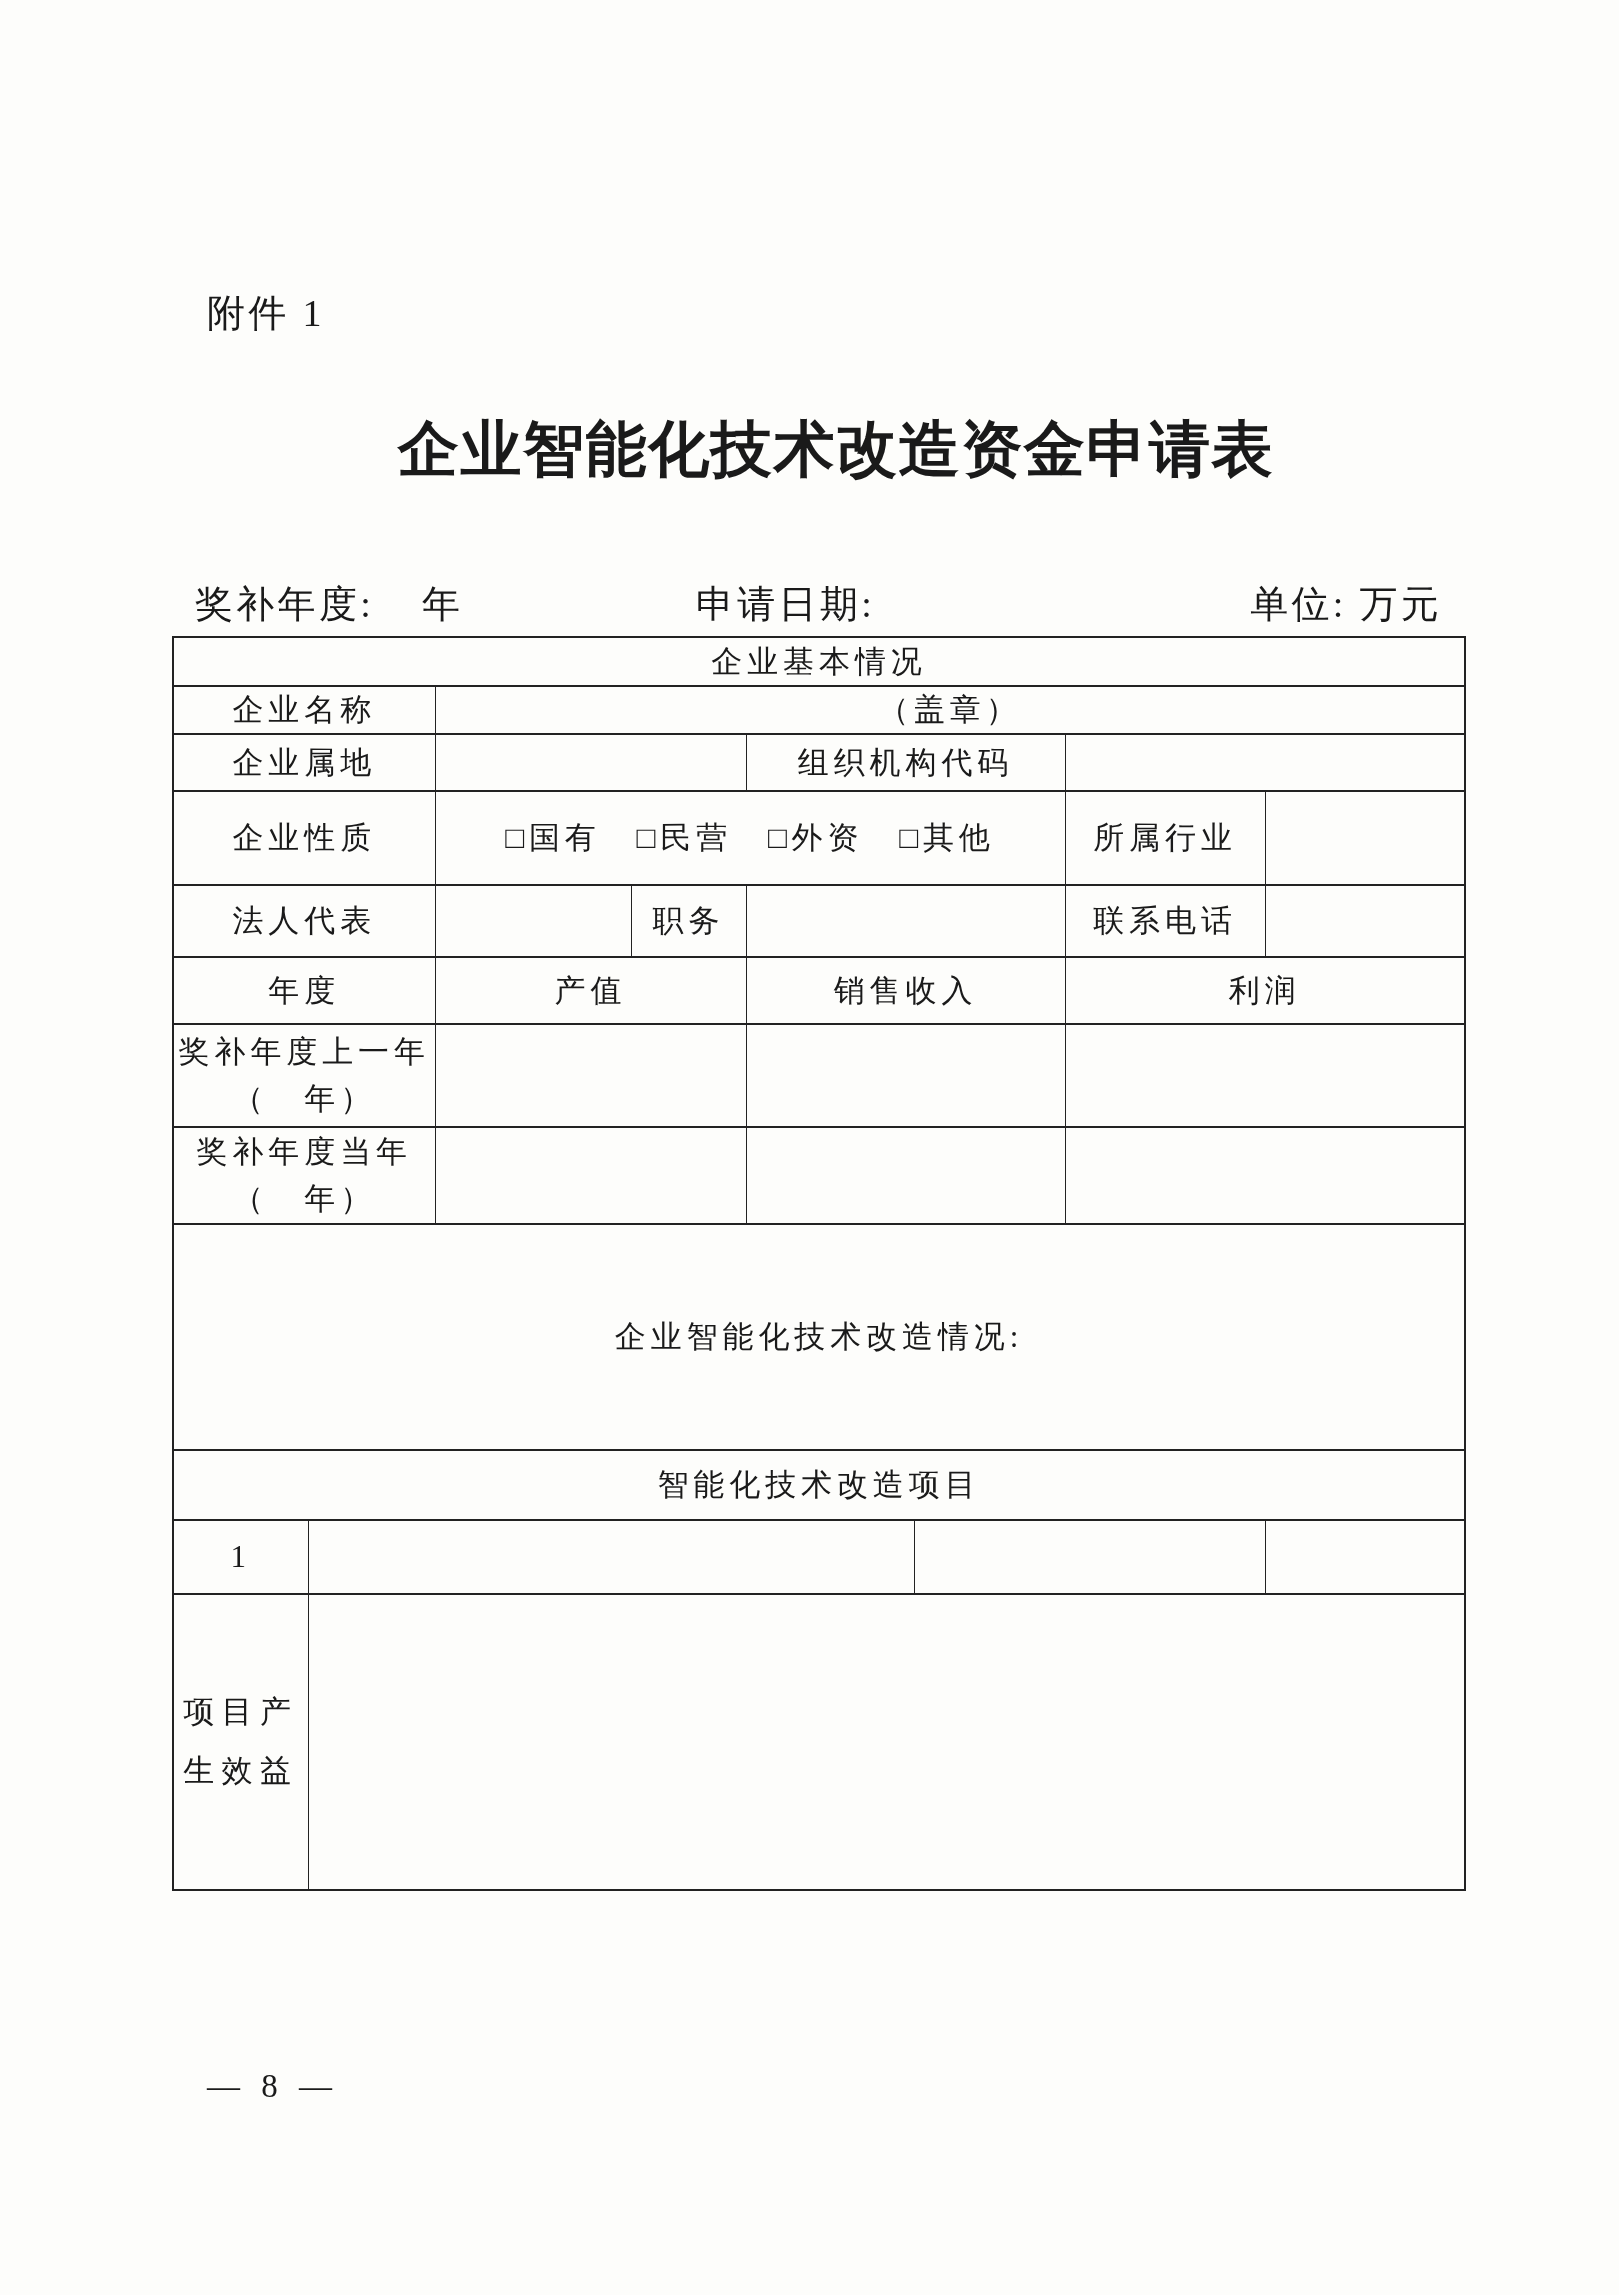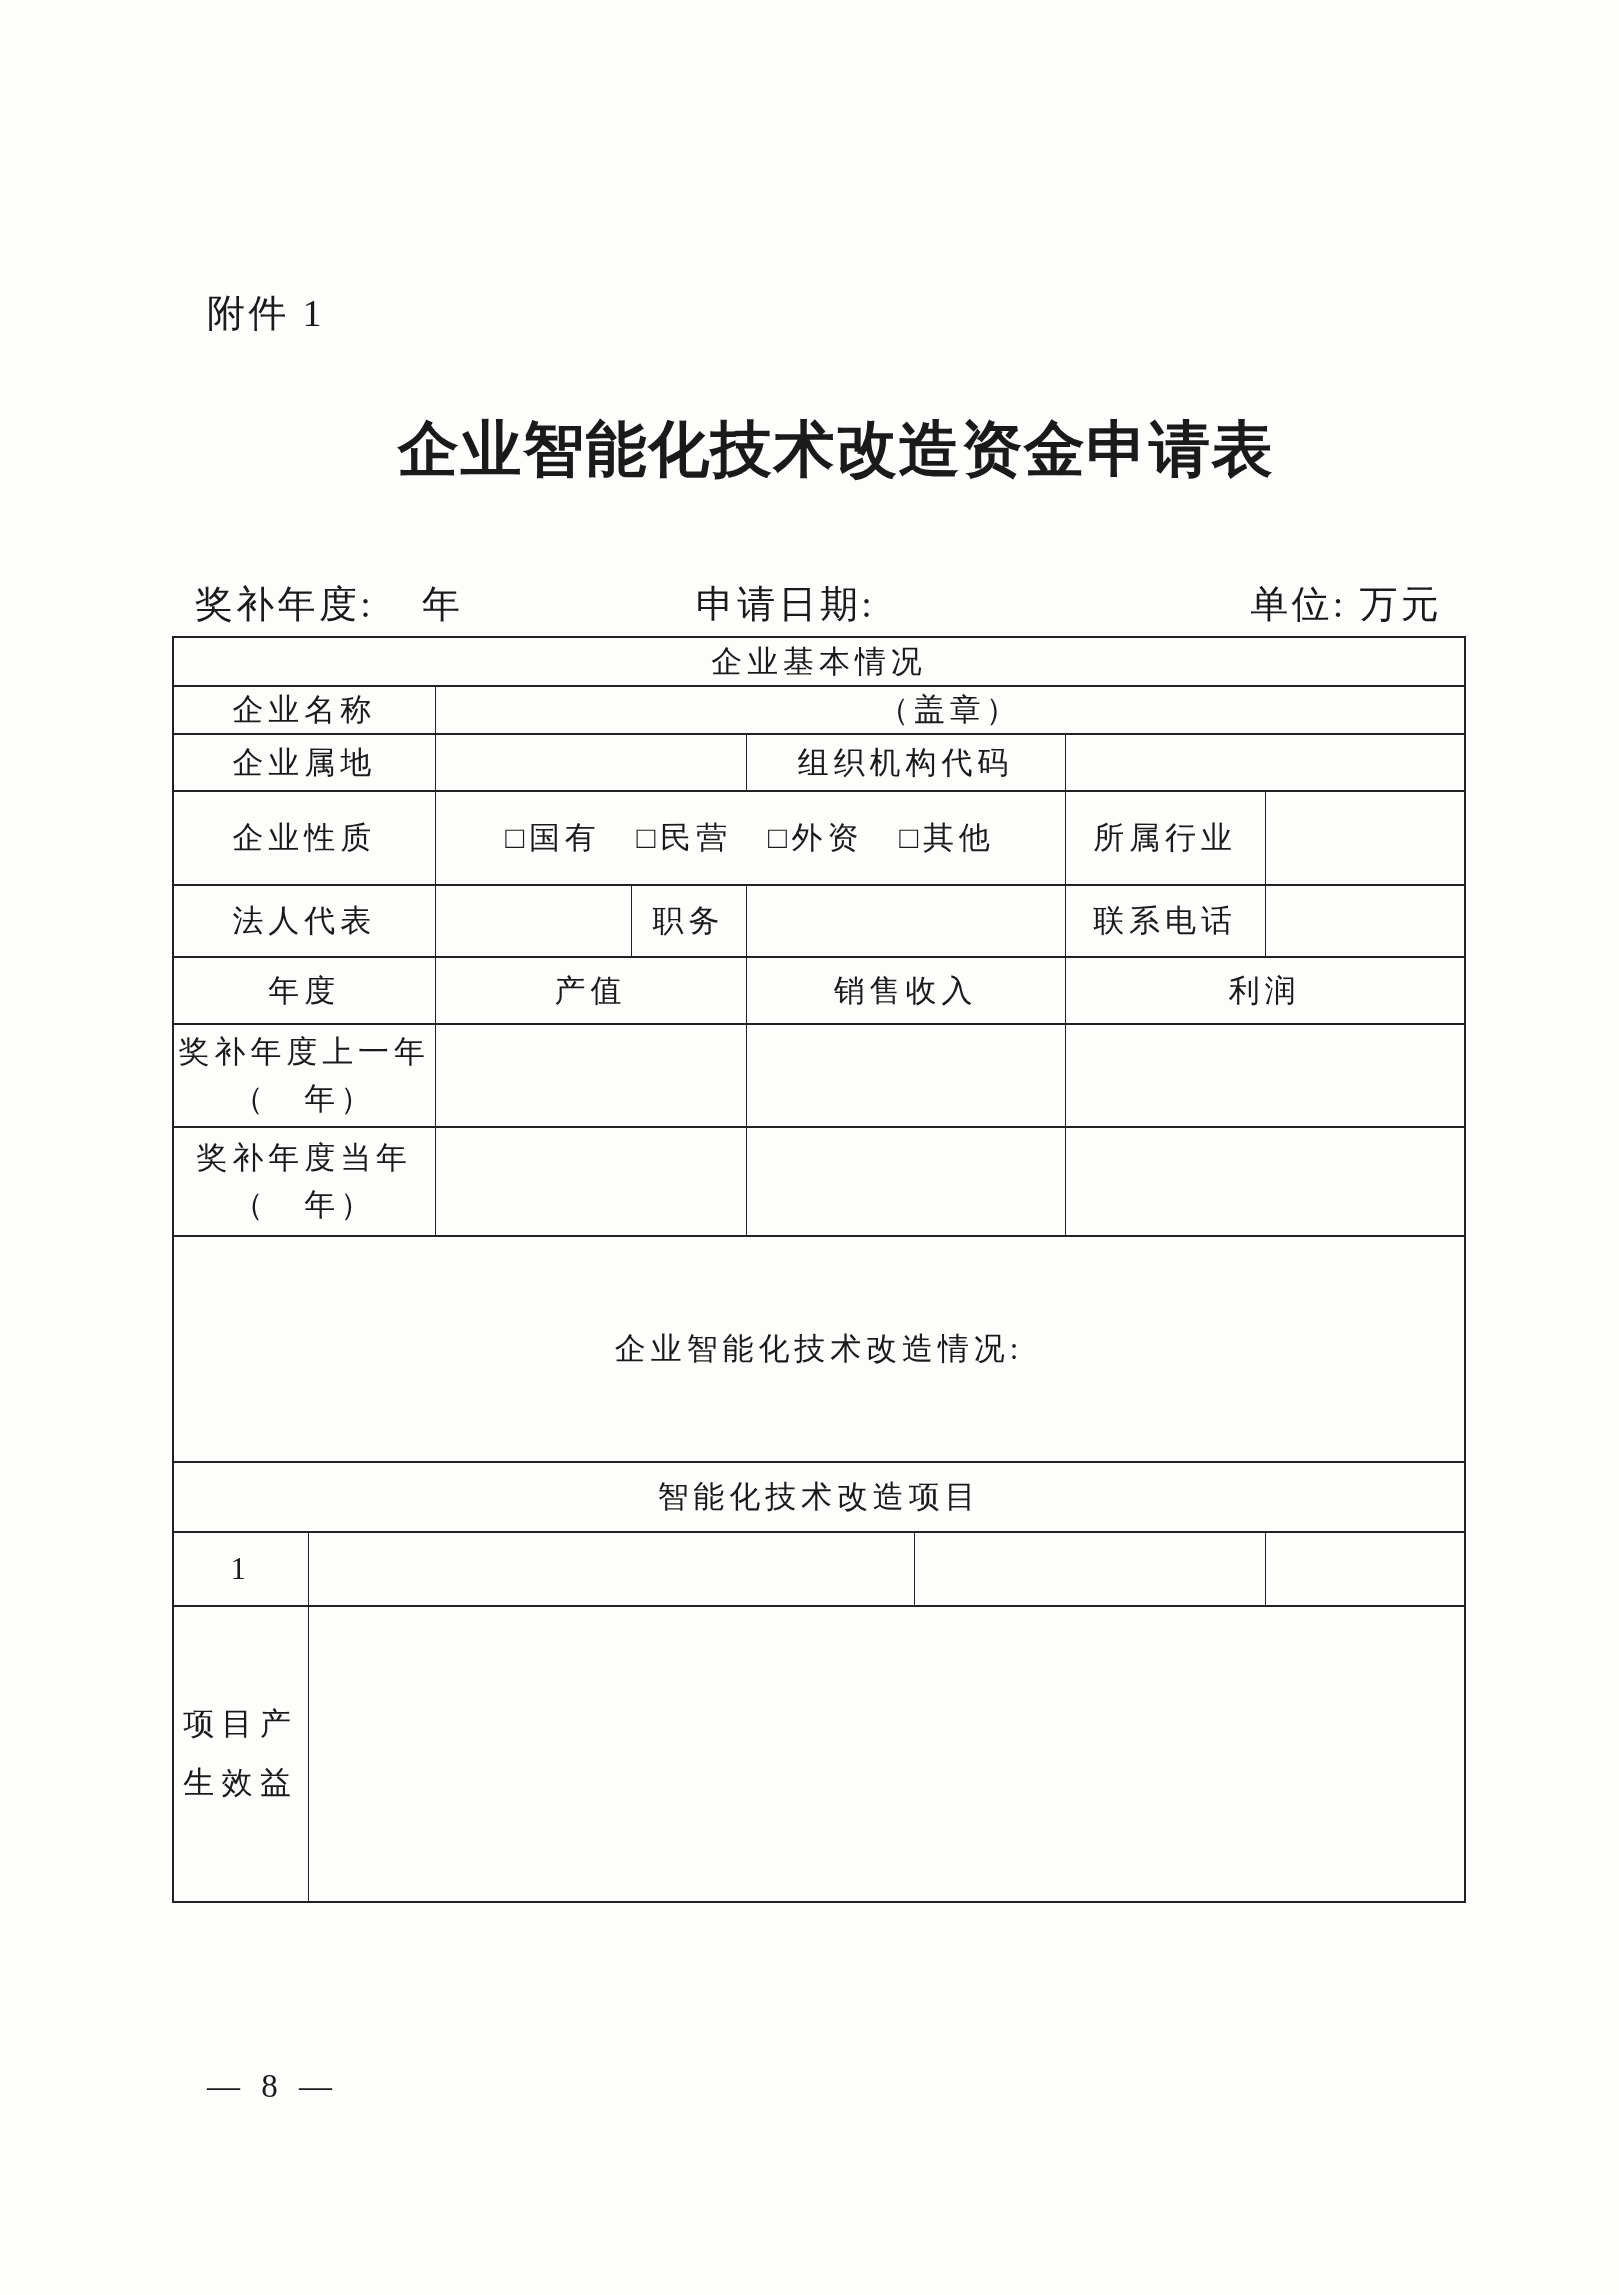--- a/index.html
+++ b/index.html
@@ -137,21 +137,21 @@
         <div class="two-line">
           <div>奖补年度上一年</div>
           <div>（　年）</div>
         </div>
       </td>
       <td colspan="2"></td>
       <td colspan="2"></td>
       <td colspan="2"></td>
     </tr>
 
-    <tr style="height:109px">
+    <tr style="height:97px">
       <td colspan="2">
         <div class="two-line">
           <div>奖补年度当年</div>
           <div>（　年）</div>
         </div>
       </td>
       <td colspan="2"></td>
       <td colspan="2"></td>
       <td colspan="2"></td>
     </tr>

